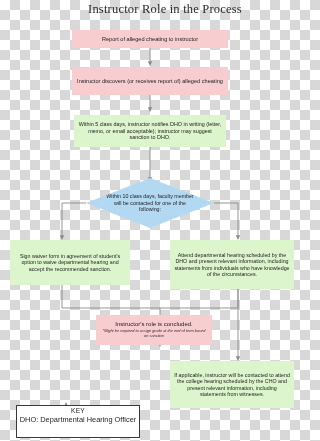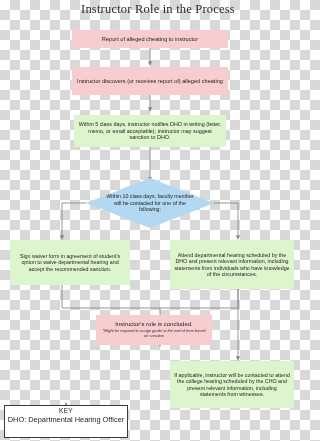--- a/index.html
+++ b/index.html
@@ -11,21 +11,21 @@
     background-image:
       linear-gradient(45deg,#d8d8d8 25%,transparent 25%,transparent 75%,#d8d8d8 75%),
       linear-gradient(45deg,#d8d8d8 25%,transparent 25%,transparent 75%,#d8d8d8 75%);
     background-size:20px 20px;
     background-position:0 0,10px 10px;
   }
   #canvas{position:absolute;inset:0;}
   svg.wires{position:absolute;left:0;top:0;width:300px;height:441px;overflow:visible;}
 
   .title{
-    position:absolute;left:8px;top:0;width:300px;
+    position:absolute;left:15px;top:0;width:300px;
     text-align:center;
     font-family:"Liberation Serif",serif;
     font-size:12.5px;color:#2b2b2b;
     letter-spacing:.2px;
     top:2px;
   }
 
   .node{
     position:absolute;
     box-sizing:border-box;
@@ -49,20 +49,21 @@
 
   .key{
     position:absolute;
     background:#ffffff;
     border:1px solid #3a3a3a;
     box-sizing:border-box;
     text-align:center;
     color:#1d1d1d;
     line-height:1.25;
     padding-top:1px;
+    margin-left:12px;
   }
   .key-title{font-size:6.5px;letter-spacing:.4px;}
   .key-line{font-size:7.4px;}
 
   .sub{
     display:block;
     font-style:italic;
     font-size:3.9px;
     line-height:1.25;
     margin-top:1.5px;

